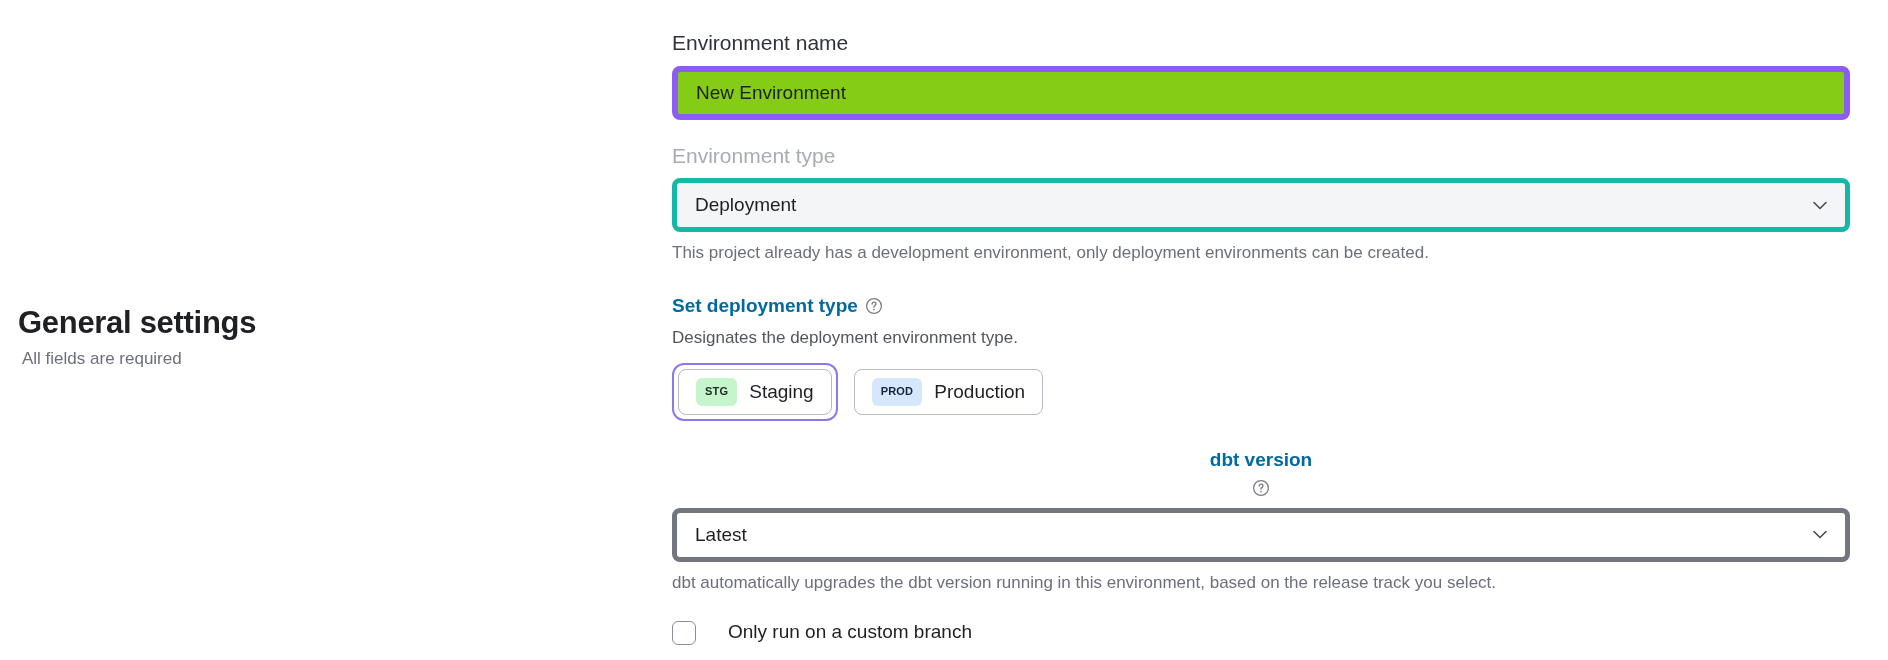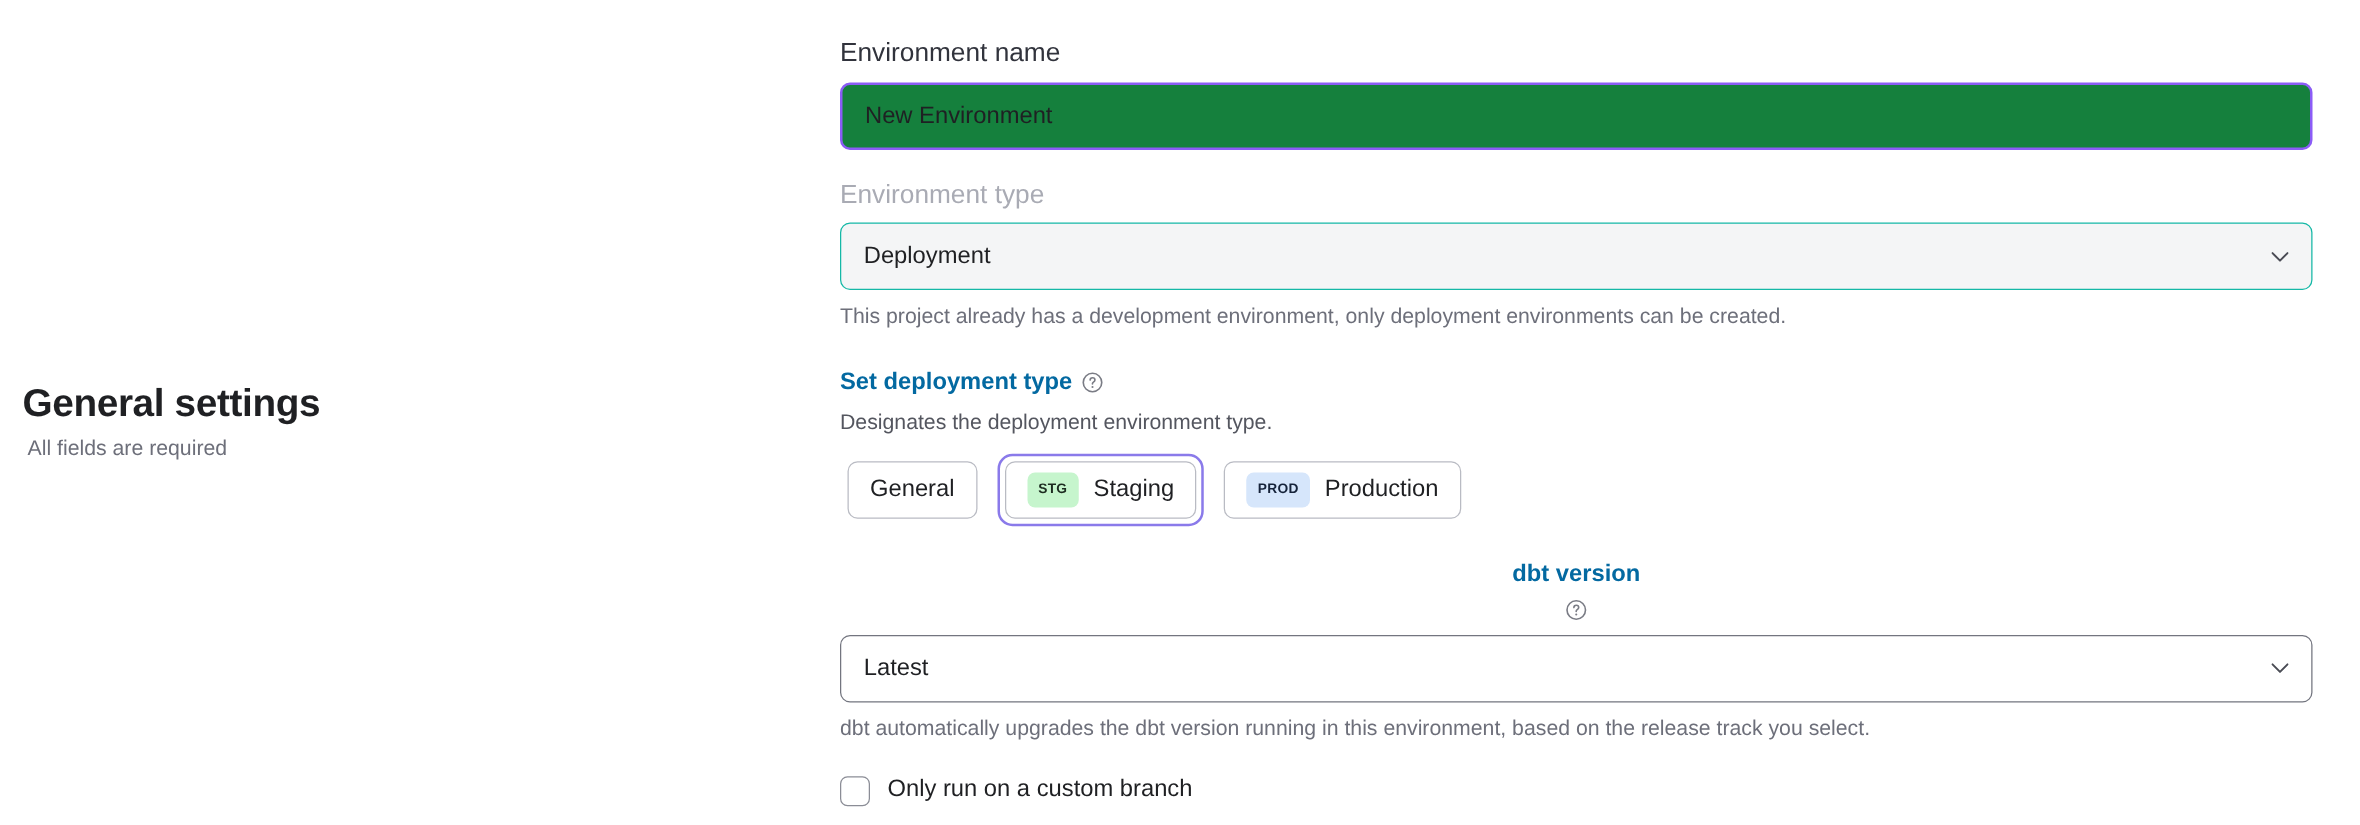--- a/index.html
+++ b/index.html
@@ -59,35 +59,35 @@
     color: #31333c;
     line-height: 1.3;
     margin: 0 0 9px 0;
     display: block;
   }
   .field-label.disabled { color: #a9abb4; }
 
   .input-shell {
     width: 1178px;
     height: 54px;
-    border: 2px solid #8b5cf6;
+    border: 6px solid #8b5cf6;
     border-radius: 8px;
-    background: #15803d;
+    background: #84cc16;
     display: flex;
     align-items: center;
     padding: 0 18px;
     font-size: 19px;
     color: #1f2023;
   }
   .input-shell .value { line-height: 1; }
 
   .select-shell {
     width: 1178px;
     height: 54px;
-    border: 1px solid #14b8a6;
+    border: 5px solid #14b8a6;
     border-radius: 8px;
     background: #f4f5f6;
     display: flex;
     align-items: center;
     justify-content: space-between;
     padding: 0 18px;
     font-size: 19px;
     color: #1f2023;
   }
   .select-shell.enabled {
@@ -175,21 +175,21 @@
     letter-spacing: 0.2px;
     line-height: 1;
   }
   .badge.stg { background: #c6f5cd; color: #1c2b20; }
   .badge.prod { background: #d6e6fb; color: #16233a; }
 
   
   .check-row {
     display: flex;
     align-items: center;
-    gap: 14px;
+    gap: 32px;
     margin-top: 26px;
   }
   .checkbox {
     width: 24px;
     height: 24px;
     flex: 0 0 24px;
     border: 1.5px solid #8b8d96;
     border-radius: 6px;
     background: #ffffff;
     cursor: pointer;
@@ -237,25 +237,20 @@
         <svg class="qmark" viewBox="0 0 18 18" fill="none">
           <circle cx="9" cy="9" r="7.4" stroke="currentColor" stroke-width="1.3"></circle>
           <path d="M7.1 7.05c0-1.05.85-1.85 1.95-1.85 1.05 0 1.9.75 1.9 1.75 0 .85-.5 1.25-1.2 1.7-.55.35-.8.7-.8 1.3v.25" stroke="currentColor" stroke-width="1.3" stroke-linecap="round"></path>
           <circle cx="9" cy="12.6" r="0.85" fill="currentColor"></circle>
         </svg>
       </div>
       <p class="section-sub">Designates the deployment environment type.</p>
 
       <div class="seg-group">
 
-        <div class="seg-wrap">
-          <button class="seg-btn">
-            <span>General</span>
-          </button>
-        </div>
 
         <div class="seg-wrap focused">
           <button class="seg-btn">
             <span class="badge stg">STG</span>
             <span>Staging</span>
           </button>
         </div>
 
         <div class="seg-wrap">
           <button class="seg-btn">

